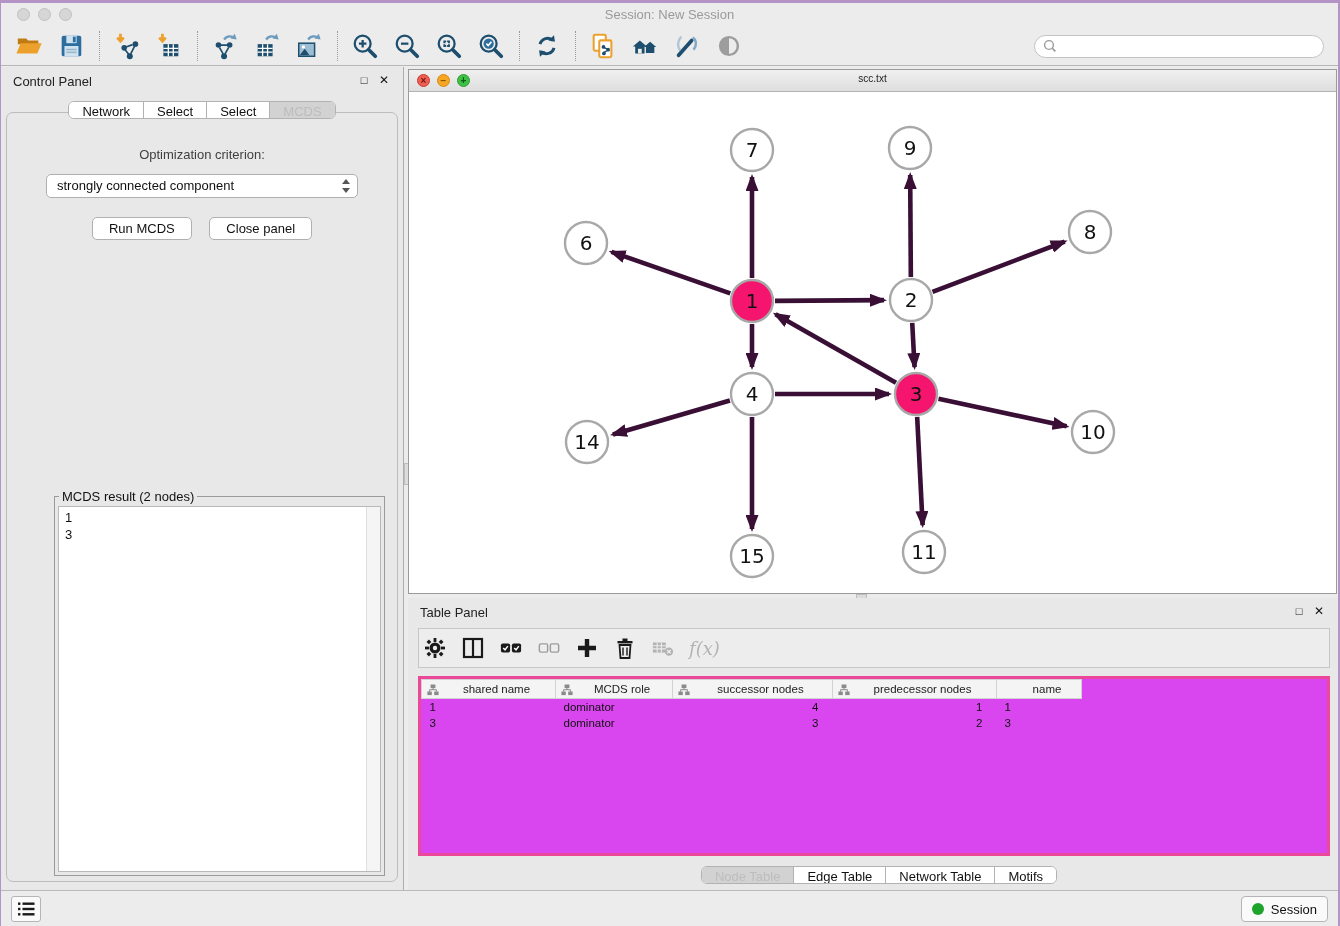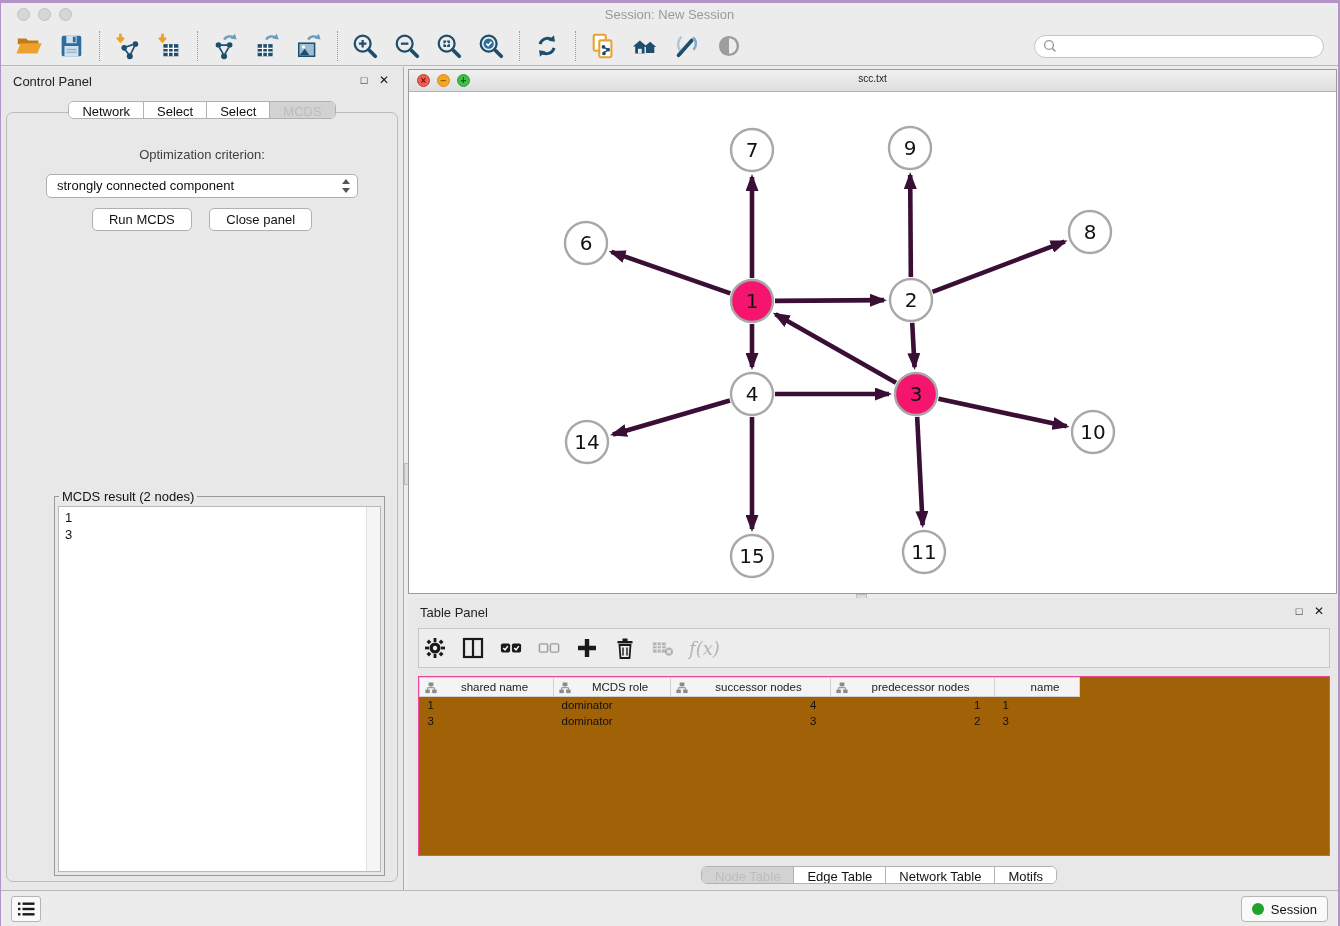--- a/index.html
+++ b/index.html
@@ -48,21 +48,21 @@
               border:1px solid #bcbcbc; border-radius:7px; background:#e8e8e8; }
   .opt-label { text-align:center; margin-top:34px; font-size:13px; color:#404040; }
   .dropdown { position:relative; margin:12px auto 0; width:312px; height:24px; background:#fff;
               border:1px solid #b0b0b0; border-radius:5px; font-size:13px; line-height:22px;
               padding:0 24px 0 10px; color:#111; }
   .dd-arrows { position:absolute; right:6px; top:3px; width:9px; height:16px; }
   .dd-arrows span { position:absolute; left:0; width:0; height:0; border-left:4.5px solid transparent;
                     border-right:4.5px solid transparent; }
   .dd-up { top:1px; border-bottom:5px solid #555; }
   .dd-down { bottom:1px; border-top:5px solid #555; }
-  .cp-buttons { margin-top:10px; text-align:center; }
+  .cp-buttons { margin-top:19px; text-align:center; }
   .push-btn { display:inline-block; height:23px; line-height:21px; padding:0 16px; background:#fff;
               border:1px solid #b0b0b0; border-radius:5px; font-size:13px; color:#111;
               font-family:inherit; margin:0 7px; }
   
   .mcds-fieldset { position:absolute; left:9px; right:12px; top:376px; bottom:5px;
                    border:1px solid #9a9a9a; background:#e8e8e8;margin-left:38px; }
   .mcds-legend { margin-left:4px; padding:0 3px; font-size:13px; color:#111; }
   .mcds-text-wrap { position:absolute; left:3px; right:3px; top:2px; bottom:3px; background:#fff;
                     border:1px solid #b9b9b9; }
   .mcds-scroll { position:absolute; right:0; top:0; bottom:0; width:14px; background:#f5f5f5;
@@ -88,22 +88,22 @@
                    background:#dcdcdc; border:1px solid #bdbdbd; }
   
   .table-panel { position:absolute; left:407px; top:595px; right:0; bottom:36px; background:#e8e8e8; }
   .tp-toolbar { position:absolute; left:10px; right:8px; top:30px; height:40px; background:#ededed;
                 border:1px solid #c6c6c6; display:flex; align-items:center; padding:0 0; }
   .tp-btn { width:32px; height:30px; display:flex; align-items:center; justify-content:center;
             border:none; background:transparent; margin-right:6px; }
   .tp-btn svg { width:22px; height:22px; }
   .fx-label { font-family:"DejaVu Serif","Liberation Serif",serif; font-style:italic;
               font-size:18px; color:#b3b3b3; margin-left:4px; }
-  .tp-table-area { position:absolute; left:10px; right:8px; top:78px; bottom:34px; background:#a16207;
-                   border:1px solid #ec4899; overflow:hidden; }
+  .tp-table-area { position:absolute; left:10px; right:8px; top:78px; bottom:34px; background:#d946ef;
+                   border:3px solid #ec4899; overflow:hidden; }
   table.node-table { border-collapse:collapse; font-size:11.5px; }
   table.node-table th { position:relative; height:19px; background:#f4f4f4;
       border:1px solid #d2d2d2; font-weight:normal; color:#222; text-align:center; padding:0 4px 0 20px; }
   table.node-table th .tree-ico { position:absolute; left:5px; top:4px; }
   table.node-table td { height:16px; padding:0 8px; color:#111; border:none; }
   td.al { text-align:left; } td.ar { text-align:right; padding-right:14px !important; }
   .tp-tabs { position:absolute; left:12px; right:0; bottom:6px; text-align:center; }
   
   .statusbar { position:absolute; left:0; right:0; bottom:0; height:36px; background:#ececec;
                border-top:1px solid #b9b9b9; }

